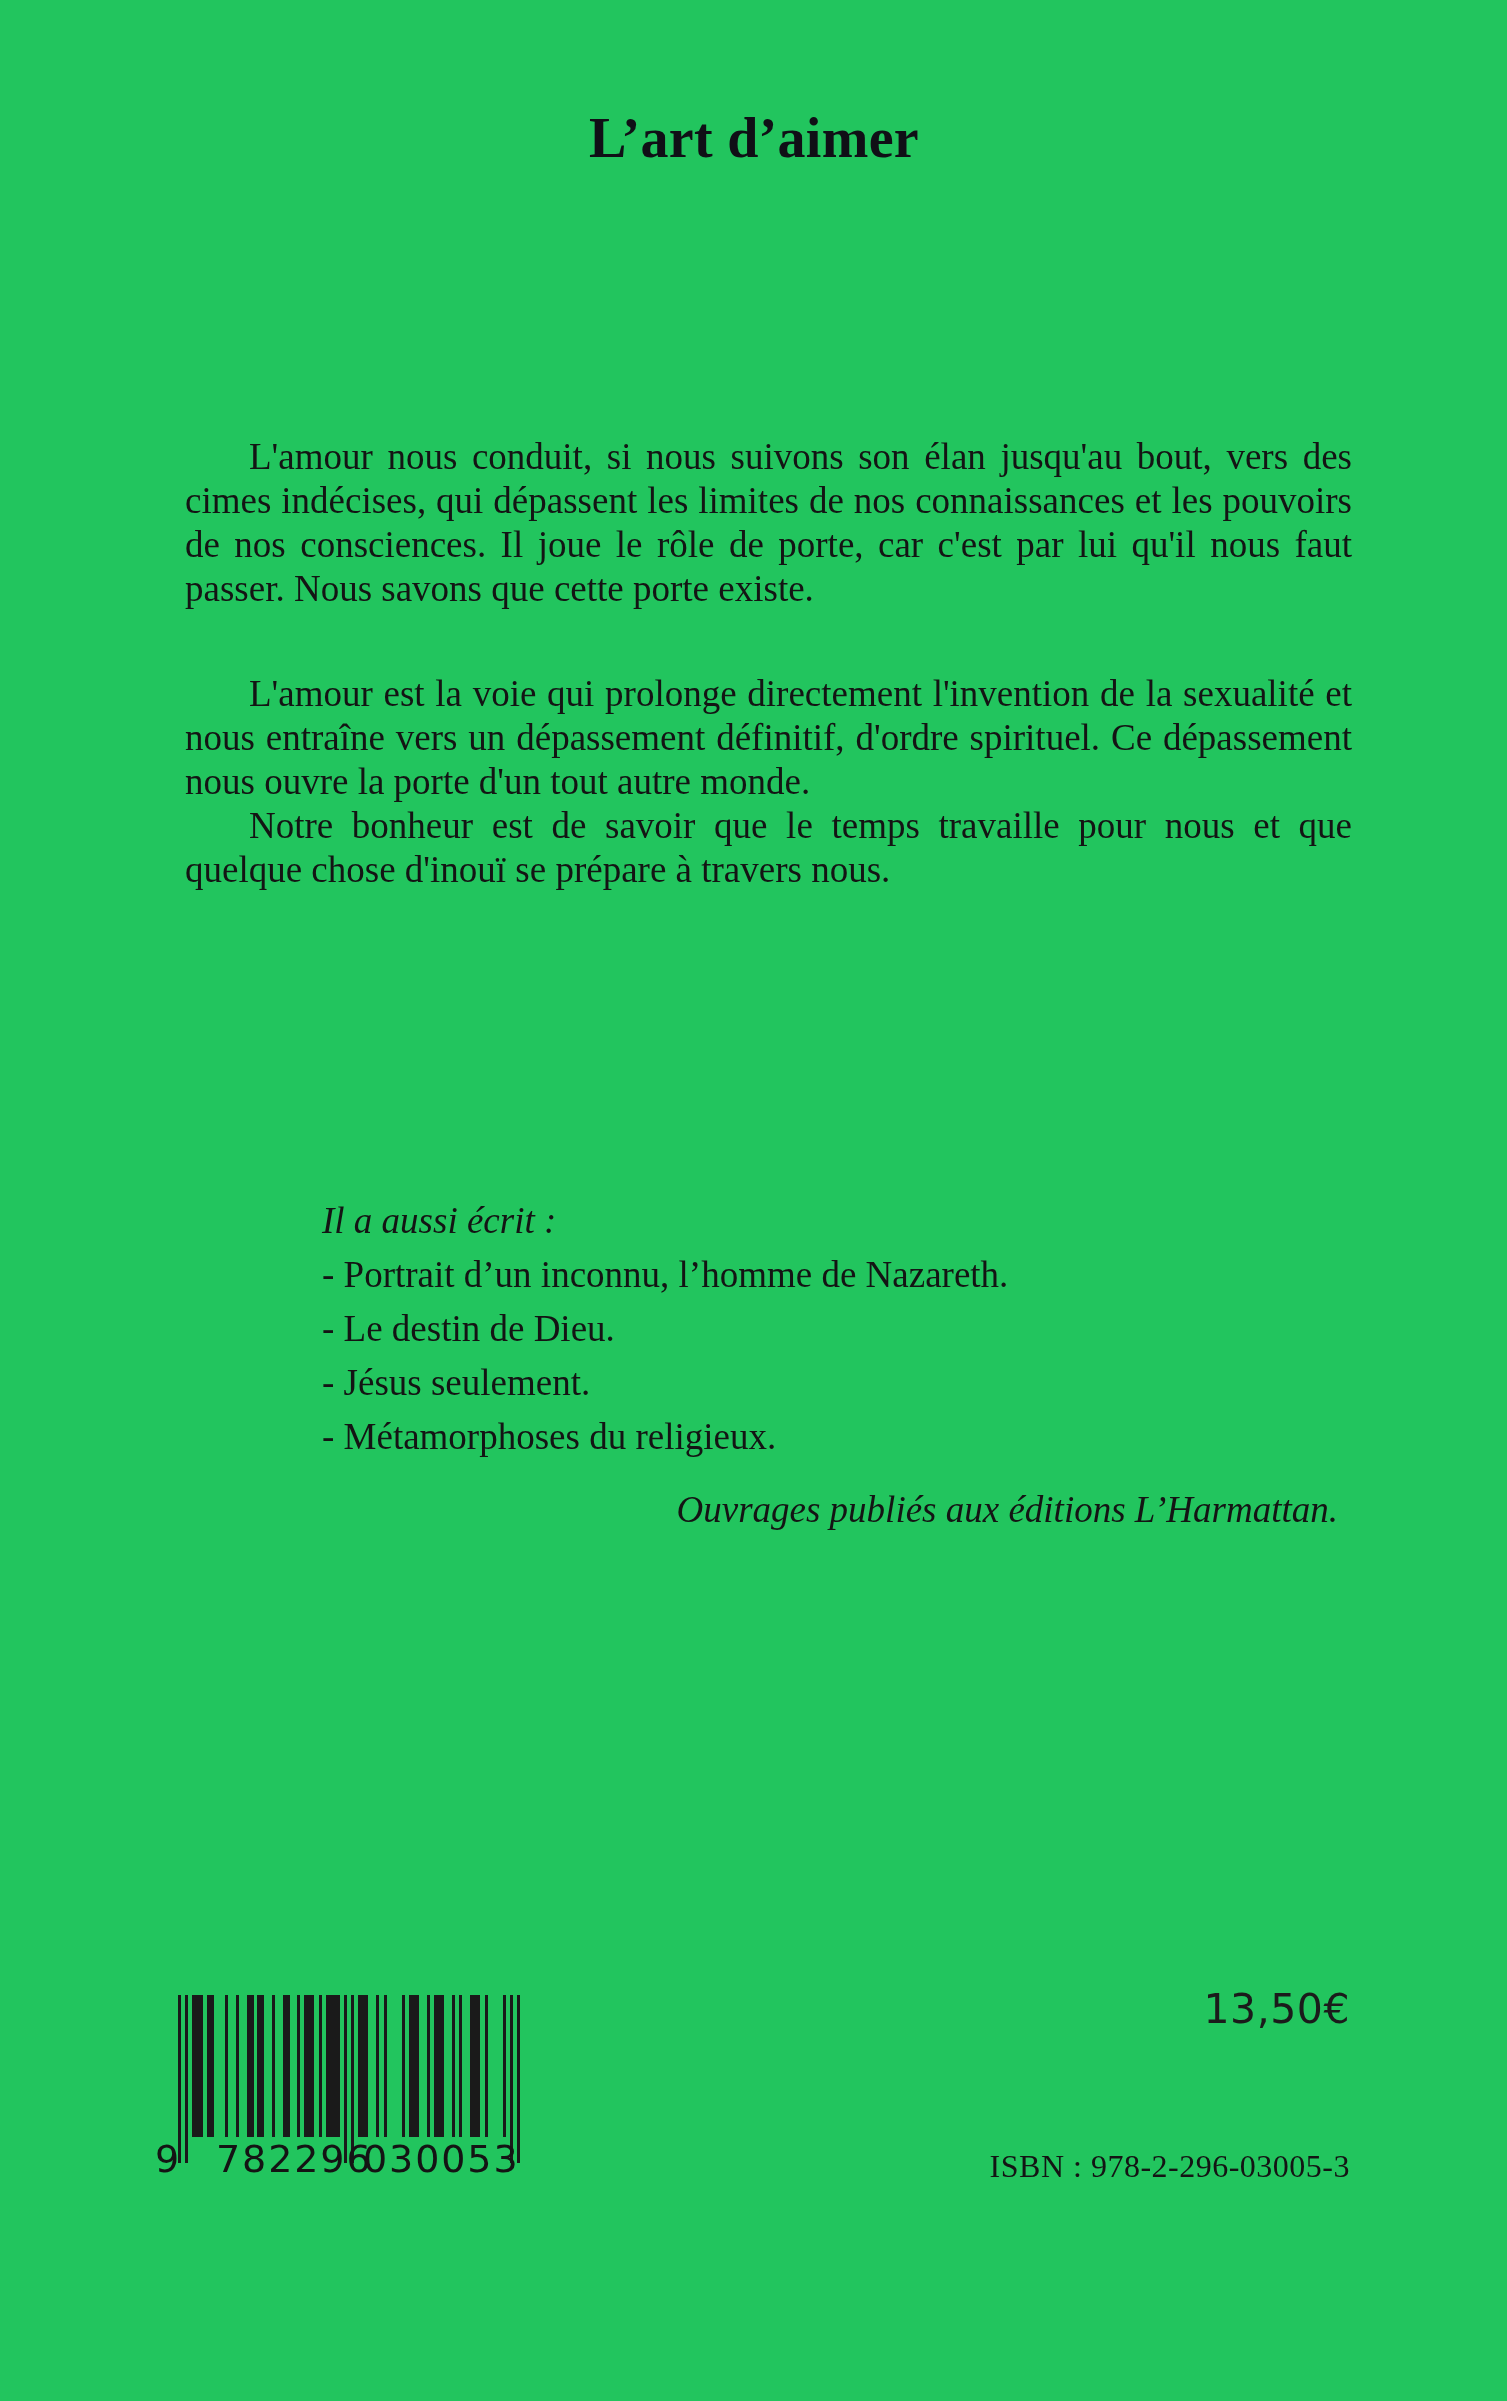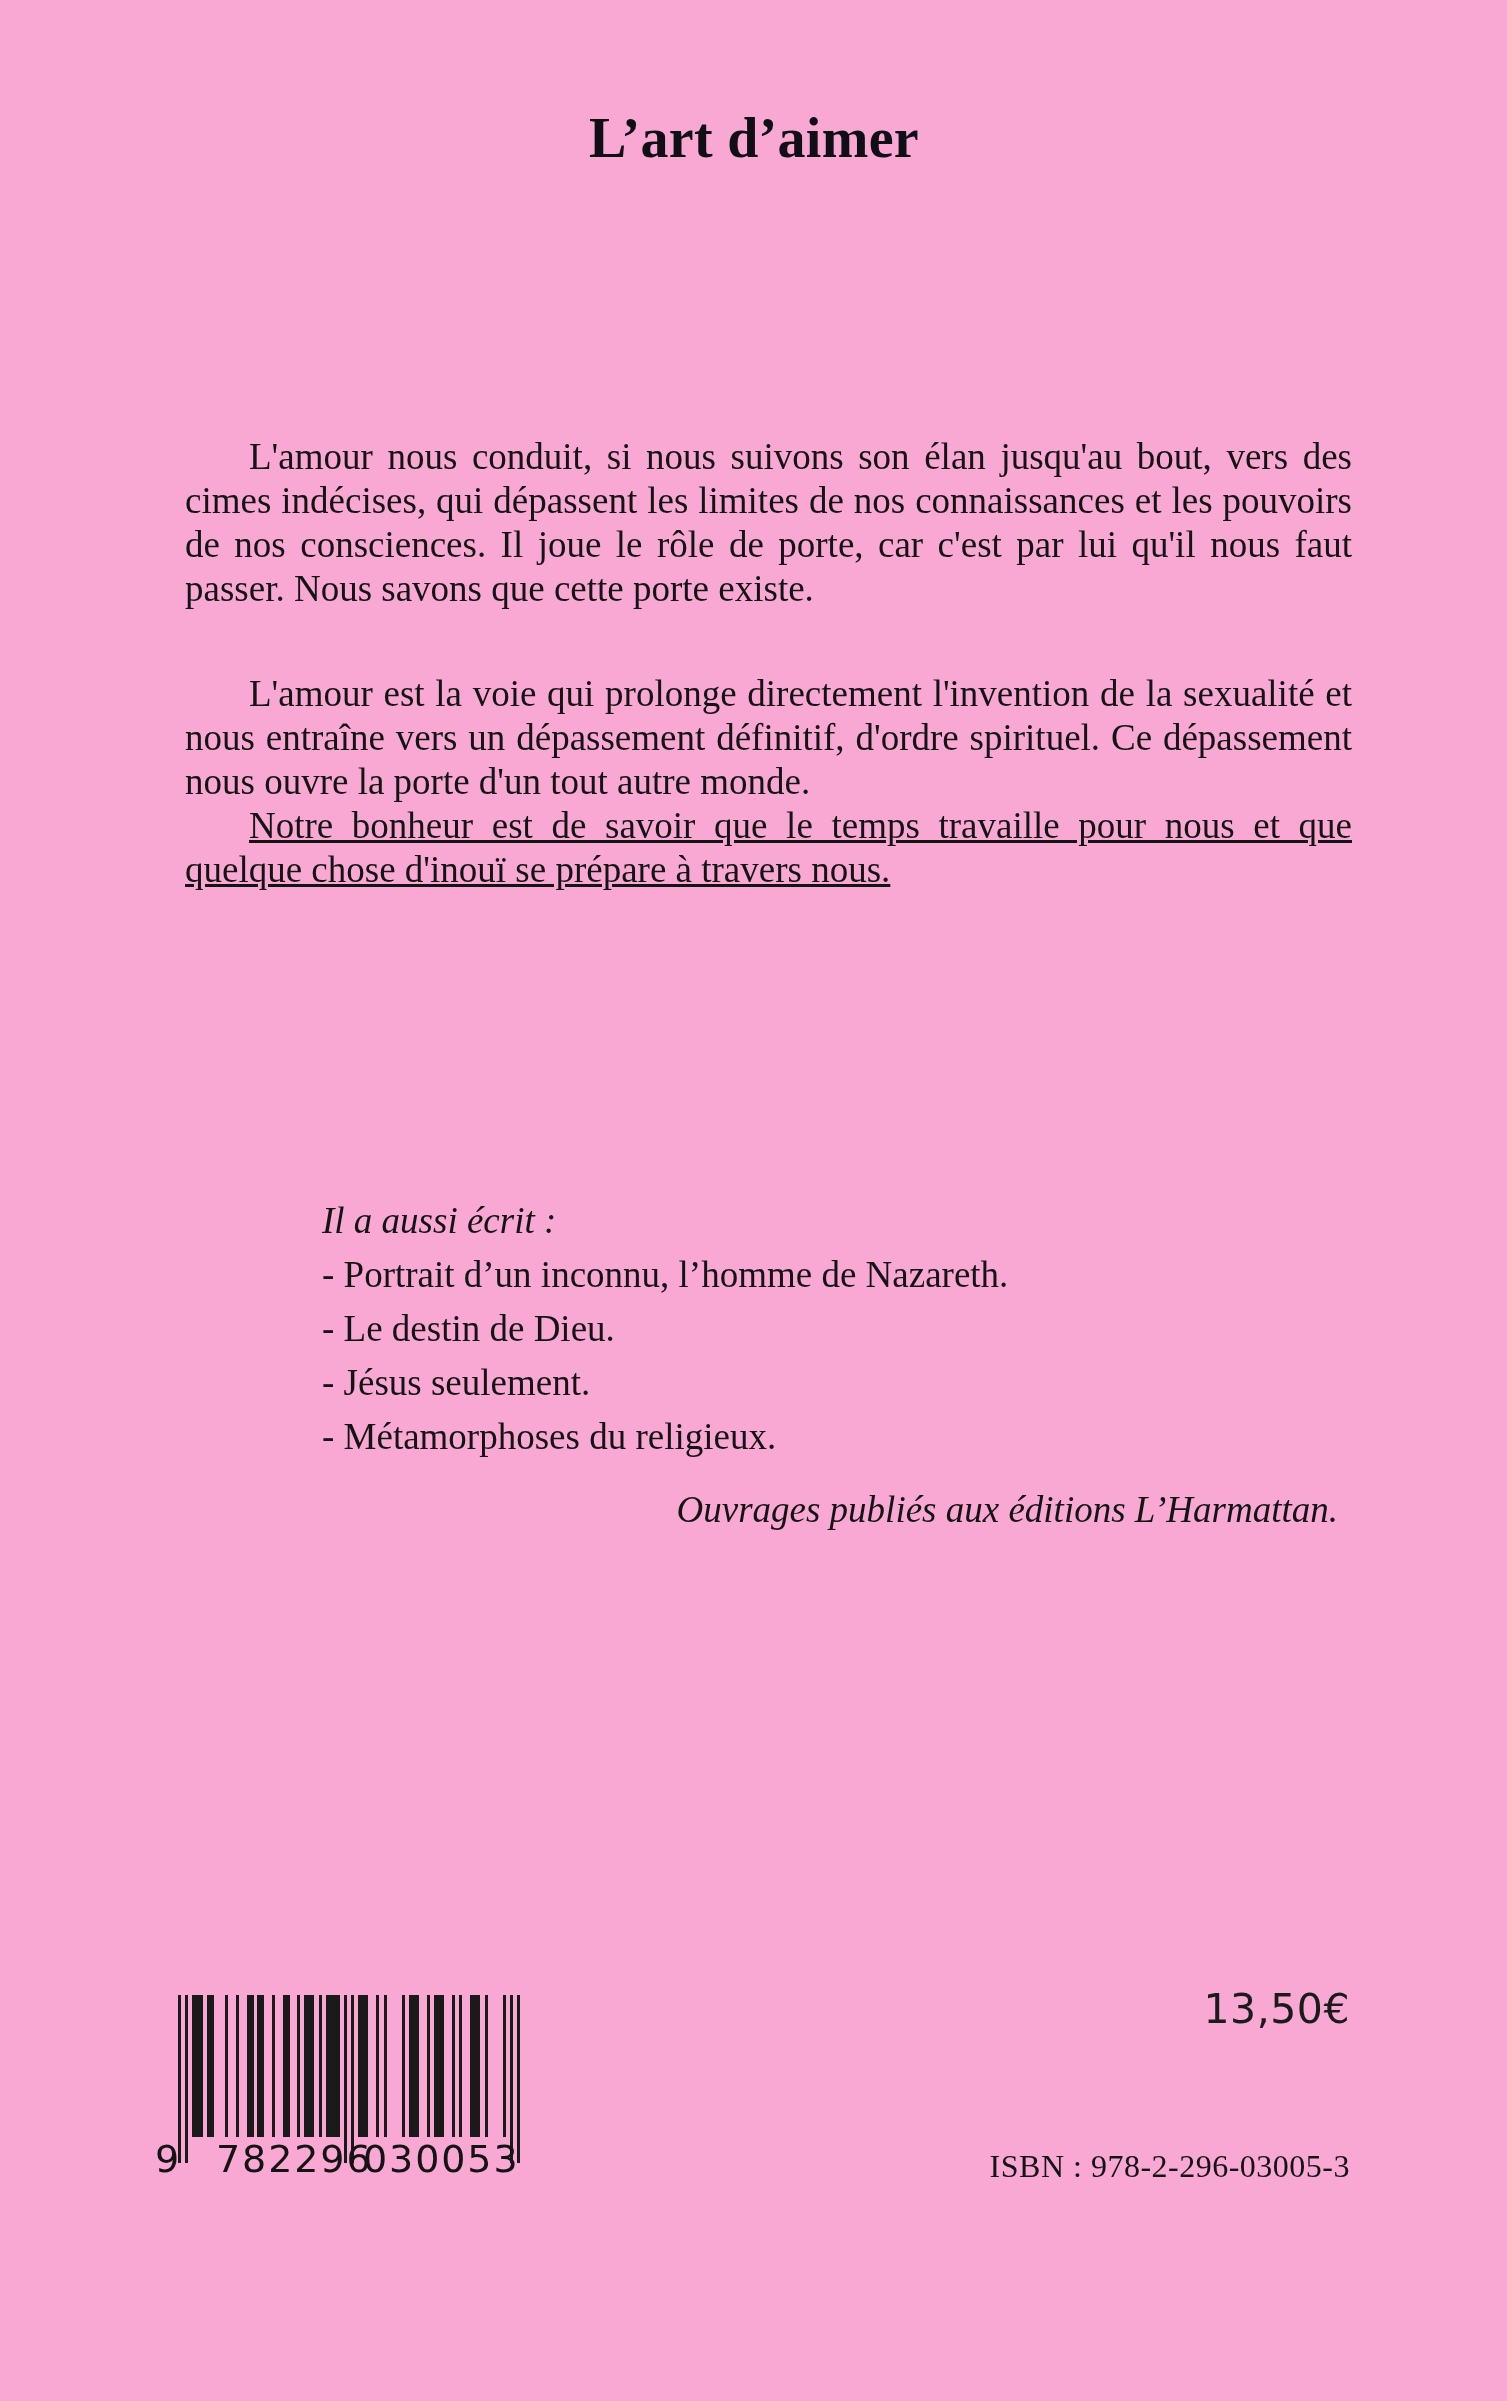--- a/index.html
+++ b/index.html
@@ -12,21 +12,21 @@
     height: 2402px;
     position: relative;
     overflow: hidden;
     font-family: "Liberation Serif", "DejaVu Serif", serif;
     color: #111111;
   }
 
   .page {
     position: absolute;
     inset: 0;
-    background: #f9a8d4;
+    background: #22c55e;
   }
 
   
   .title {
     position: absolute;
     top: 68px;
     left: 0;
     width: 1508px;
     text-align: center;
     font-family: "Liberation Serif", "DejaVu Serif", serif;
@@ -51,21 +51,20 @@
     line-height: 44px;
     text-indent: 64px;
     color: #141414;
     font-family: "Liberation Serif", "DejaVu Serif", serif;
   }
   .para.gap {
     margin-top: 61px;
   }
   .para.tight {
     margin-top: 0;
-    text-decoration: underline;
   }
 
   
   .bio-block {
     position: absolute;
     left: 185px;
     top: 1194px;
     width: 1167px;
   }
   .bio-para {

